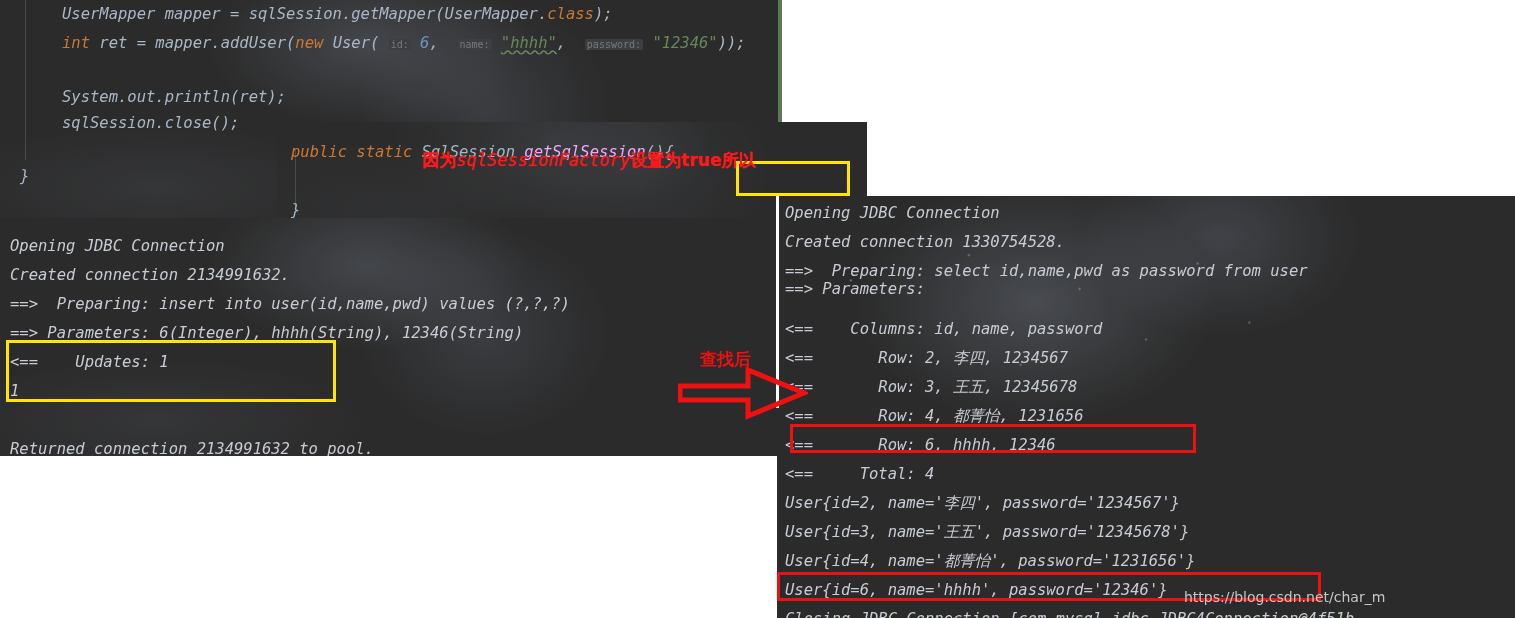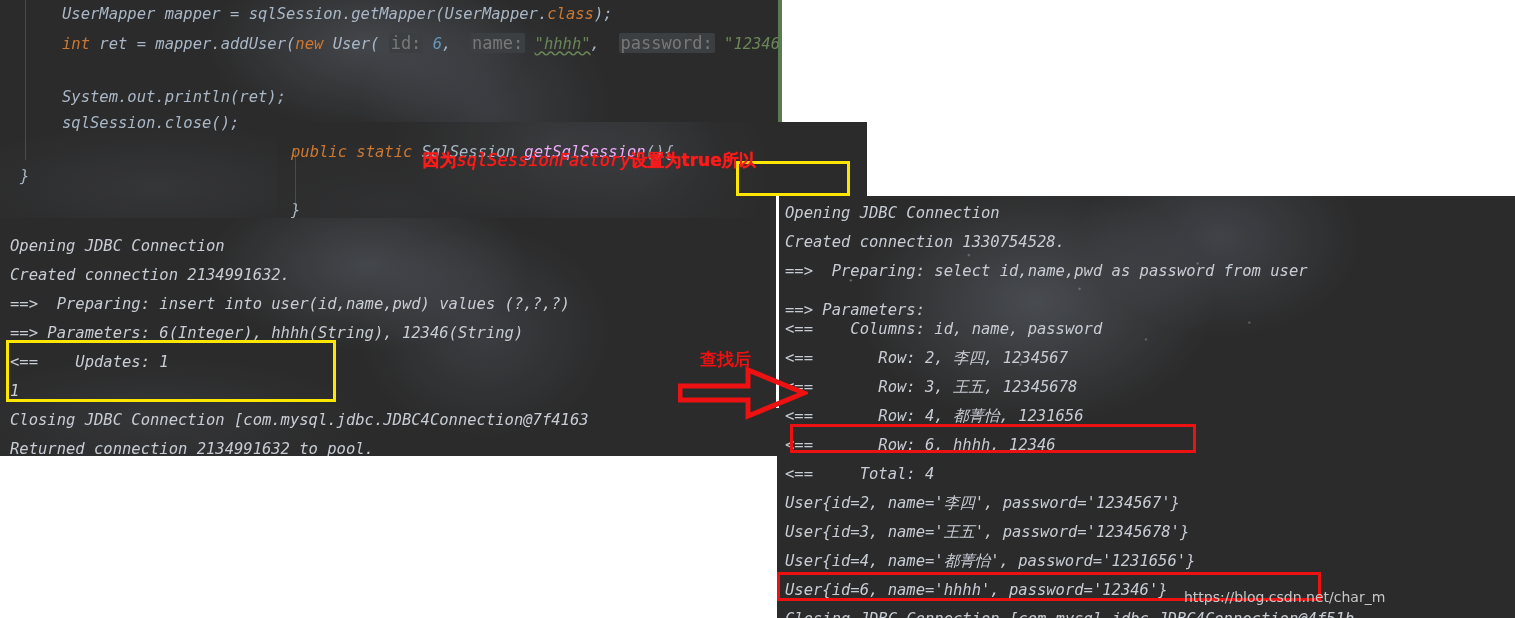--- a/index.html
+++ b/index.html
@@ -49,21 +49,21 @@
     color:#a9b7c6;
   }
   .code .ln { position:absolute; white-space:pre; }
   .kw   { color:#cc7832; }
   .type { color:#f0abfc; }
   .fld  { color:#9876aa; }
   .str  { color:#6a8759; }
   .num  { color:#6897bb; }
   .hint {
     color:#787878; background:#3c3f41; border-radius:2px;
-    padding:0 2px; font-style:normal; font-size:17px;
+    padding:0 2px; font-style:normal; font-size:10px;
   }
   .wavy { text-decoration:underline wavy #6a8759; text-decoration-skip-ink:none; }
   .indent-guide { position:absolute; width:1px; background:#4b4b4b; }
   .right-edge-bar { position:absolute; width:4px; background:#5a7a52; }
 
   
   .console {
     position:relative;
     font-family:"DejaVu Sans Mono","Liberation Mono",monospace;
     font-style:italic;
@@ -150,34 +150,33 @@
 
   <div class="panel" style="left:0; top:218px; width:782px; height:238px;">
     <div class="glare"></div>
     <div class="console" style="position:absolute;inset:0;">
       <div class="ln" style="left:10px; top:14px;">Opening JDBC Connection</div>
       <div class="ln" style="left:10px; top:43px;">Created connection 2134991632.</div>
       <div class="ln" style="left:10px; top:72px;">==&gt;  Preparing: insert into user(id,name,pwd) values (?,?,?)</div>
       <div class="ln" style="left:10px; top:101px;">==&gt; Parameters: 6(Integer), hhhh(String), 12346(String)</div>
       <div class="ln" style="left:10px; top:130px;">&lt;==    Updates: 1</div>
       <div class="ln" style="left:10px; top:159px;">1</div>
-      <div class="ln" style="left:10px; top:188px;">Closing JDBC Connection [com.mysql.jdbc.JDBC4Connection@7f4163</div>
       <div class="ln" style="left:10px; top:217px;">Returned connection 2134991632 to pool.</div>
     </div>
   </div>
 
   <div class="box-yellow" style="left:6px; top:340px; width:330px; height:62px;"></div>
 
   <div class="panel" style="left:777px; top:196px; width:738px; height:422px;">
     <div class="glare dots"></div>
     <div class="console" style="position:absolute;inset:0;">
       <div class="ln" style="left:8px; top:3px;">Opening JDBC Connection</div>
       <div class="ln" style="left:8px; top:32px;">Created connection 1330754528.</div>
       <div class="ln" style="left:8px; top:61px;">==&gt;  Preparing: select id,name,pwd as password from user</div>
-      <div class="ln" style="left:8px; top:100px;text-align:center;">==&gt; Parameters: </div>
+      <div class="ln" style="left:8px; top:79px;text-align:center;">==&gt; Parameters: </div>
       <div class="ln" style="left:8px; top:119px;">&lt;==    Columns: id, name, password</div>
       <div class="ln" style="left:8px; top:148px;">&lt;==       Row: 2, 李四, 1234567</div>
       <div class="ln" style="left:8px; top:177px;">&lt;==       Row: 3, 王五, 12345678</div>
       <div class="ln" style="left:8px; top:206px;">&lt;==       Row: 4, 都菁怡, 1231656</div>
       <div class="ln" style="left:8px; top:235px;">&lt;==       Row: 6, hhhh, 12346</div>
       <div class="ln" style="left:8px; top:264px;">&lt;==     Total: 4</div>
       <div class="ln" style="left:8px; top:293px;">User{id=2, name='李四', password='1234567'}</div>
       <div class="ln" style="left:8px; top:322px;">User{id=3, name='王五', password='12345678'}</div>
       <div class="ln" style="left:8px; top:351px;">User{id=4, name='都菁怡', password='1231656'}</div>
       <div class="ln" style="left:8px; top:380px;">User{id=6, name='hhhh', password='12346'}</div>

